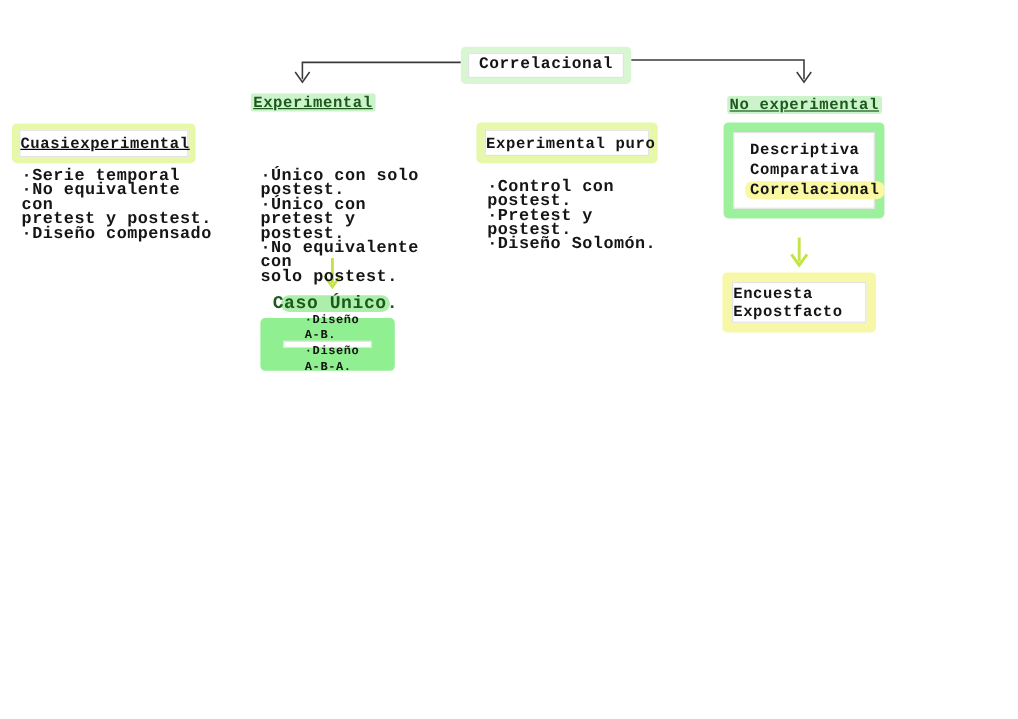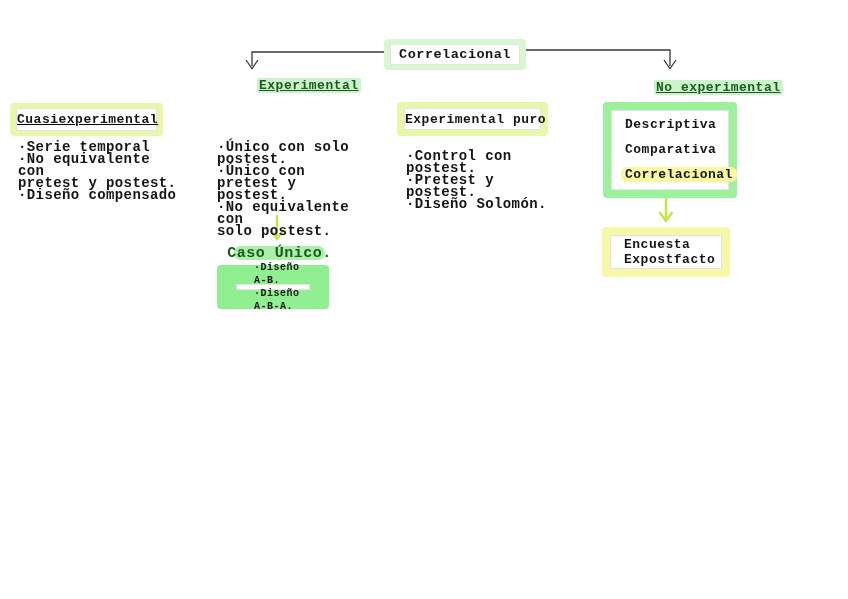--- a/index.html
+++ b/index.html
@@ -19,37 +19,37 @@
     font-weight:bold; font-size:13px; color:#151515; letter-spacing:0.5px;
     white-space:nowrap; width:100%; text-align:center;
   }
 
   .n-root      { left:384px; top:39px;  width:142px; height:31px; background:#d9f6d2; padding:5px 6px; }
   .n-root .title-text { font-size:13.5px; }
   .n-cuasi     { left:10px;  top:103px; width:153px; height:33px; background:#e7f8ab; padding:5px 6px;text-decoration:underline; }
   .n-pre       { left:203px; top:101px; width:161px; height:38px; background:#e7f8ab; padding:7px 8px; }
   .n-puro      { left:397px; top:102px; width:151px; height:34px; background:#e7f8ab; padding:6px 7px; }
 
-  .n-noexp     { left:603px; top:102px; width:134px; height:96px; background:#9df19d; padding:8px; }
+  .n-noexp     { left:603px; top:102px; width:134px; height:80px; background:#9df19d; padding:8px; }
   .n-noexp .inner { flex-direction:column; align-items:flex-start; justify-content:space-between; padding:6px 4px 7px 13px; }
   .type-item   { font-weight:bold; font-size:13px; color:#151515; letter-spacing:0.5px; white-space:nowrap; }
   .hl-yellow   { background:#faf8a0; border-radius:6px; padding:0 4px; margin-left:-4px; }
 
   .n-encuesta  { left:602px; top:227px; width:128px; height:50px; background:#f7f7a8; padding:8px; }
-  .n-encuesta .inner { padding-left:13px; }
+  .n-encuesta .inner { }
   .enc-text    { font-weight:bold; font-size:13px; color:#151515; letter-spacing:0.5px; line-height:15px; white-space:pre-line; }
 
   .n-diseno    { left:217px; top:265px; width:112px; height:44px; background:#90ef90; padding:19px; }
   .n-diseno .inner { padding-left:17px; }
   .diseno-text { font-weight:bold; font-size:10px; color:#151515; letter-spacing:0.5px; line-height:13px; white-space:pre-line; }
 
   .branch-label {
     position:absolute; font-size:13px; font-weight:bold; color:#1c5a1c;
     background:#cdf3cd; text-decoration:underline; padding:0 2px;
-    letter-spacing:0.5px; white-space:nowrap; border-radius:2px;margin-left:48px;
+    letter-spacing:0.5px; white-space:nowrap; border-radius:2px;
   }
   .lbl-exp   { left:209px; top:78px; }
   .lbl-noexp { left:606px; top:80px; }
 
   .caso-pill {
     position:absolute; left:234px; top:246px; width:91px; height:14px;
     background:#abefab; border-radius:7px; color:#1c5a1c;
     font-size:15px; font-weight:bold; letter-spacing:0.5px;
     display:flex; align-items:center; justify-content:center; white-space:nowrap;
   }

